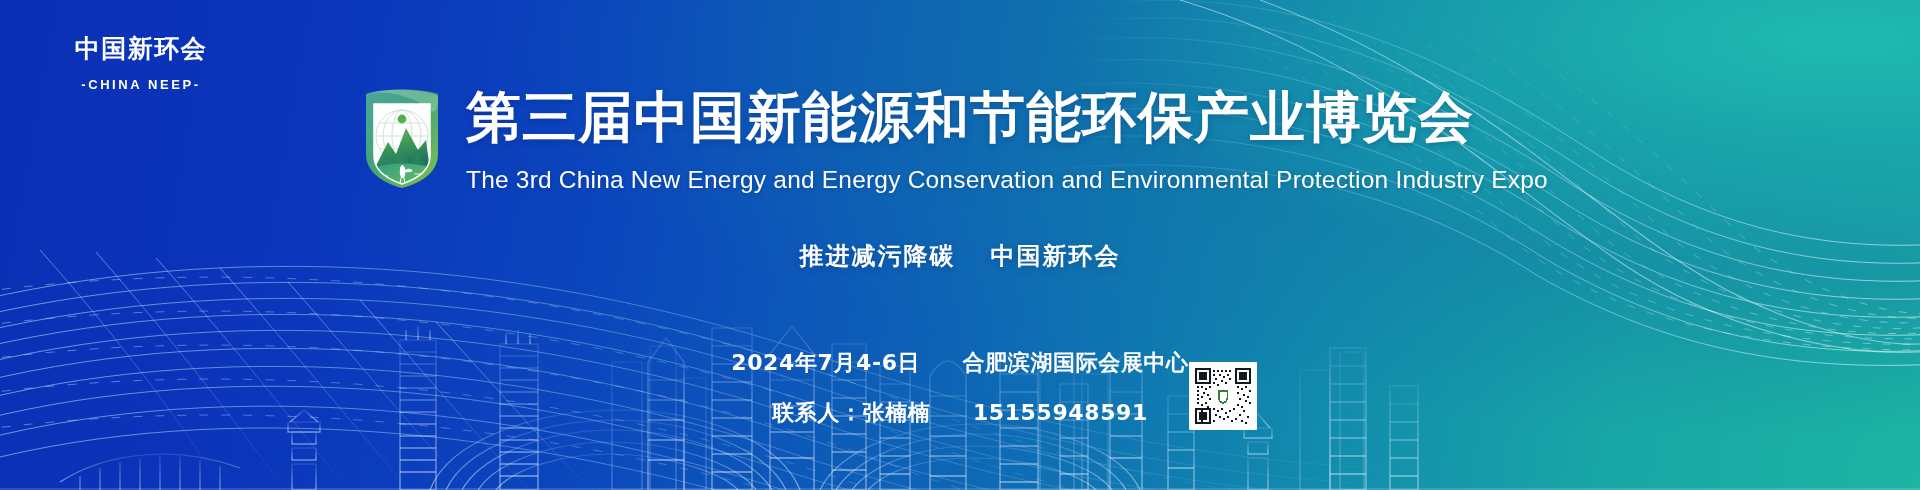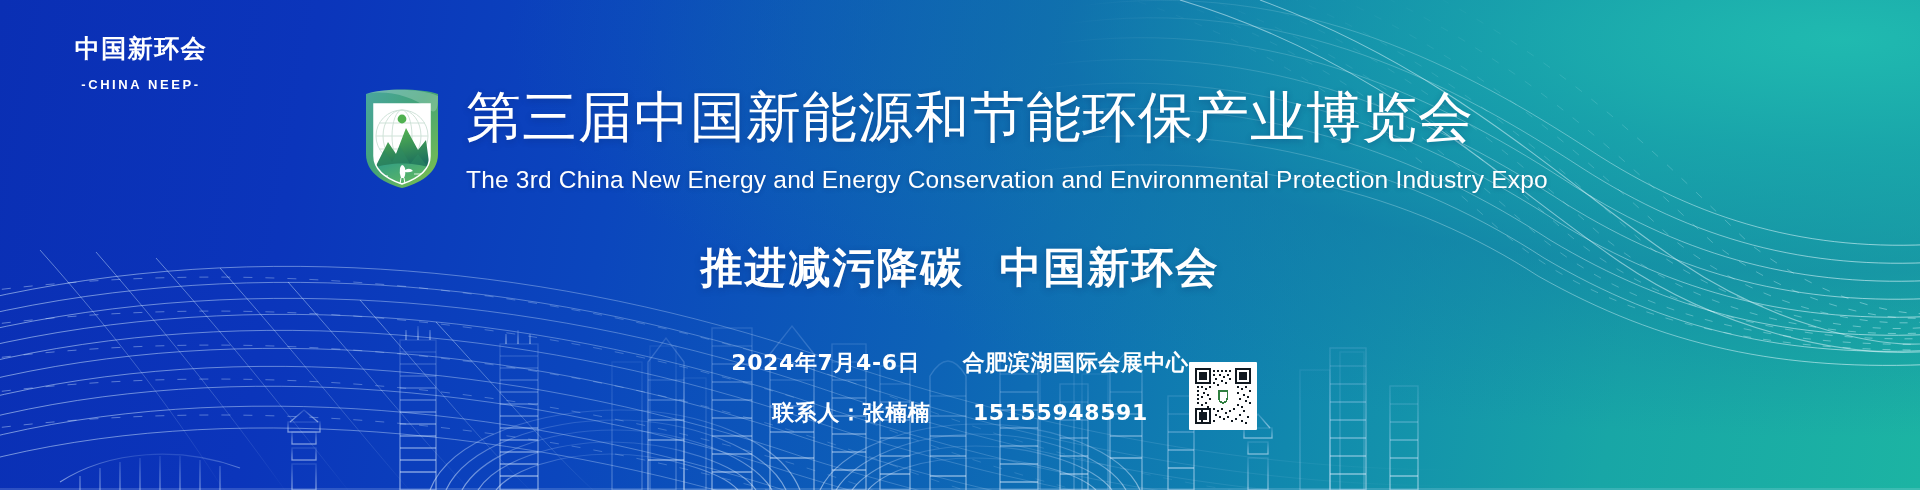--- a/index.html
+++ b/index.html
@@ -40,39 +40,39 @@
   
   .headline{
     position:absolute;left:360px;top:82px;
     display:flex;align-items:flex-start;gap:22px;
   }
   .emblem{width:84px;height:106px;flex:0 0 84px;margin-top:2px;}
   .emblem svg{display:block;width:100%;height:100%;}
   .titles{padding-top:6px;}
   .title-cn{
     font-family:"DejaVu Sans","Liberation Sans",sans-serif;
-    font-size:55px;font-weight:400;color:#fff;
+    font-size:55px;font-weight:700;color:#fff;
     line-height:1.06;letter-spacing:1px;white-space:nowrap;
     text-shadow:0 2px 6px rgba(3,30,90,.28);
   }
   .title-en{
     margin-top:21px;
     font-size:24.5px;font-weight:400;color:#ffffff;
     letter-spacing:.2px;white-space:nowrap;line-height:1.1;
     text-shadow:0 1px 4px rgba(3,30,90,.25);
   }
 
   
   .slogan{
     position:absolute;left:0;right:0;top:240px;
     text-align:center;
   }
   .slogan span{
     font-family:"DejaVu Sans","Liberation Sans",sans-serif;
-    font-size:42px;font-weight:700;color:#fff;letter-spacing:2px;
+    font-size:24px;font-weight:700;color:#fff;letter-spacing:2px;
     text-shadow:0 2px 7px rgba(3,30,90,.3);
   }
 
   
   .info{
     position:absolute;left:0;right:0;top:352px;
     text-align:center;
   }
   .info-line{
     font-family:"DejaVu Sans","Liberation Sans",sans-serif;

